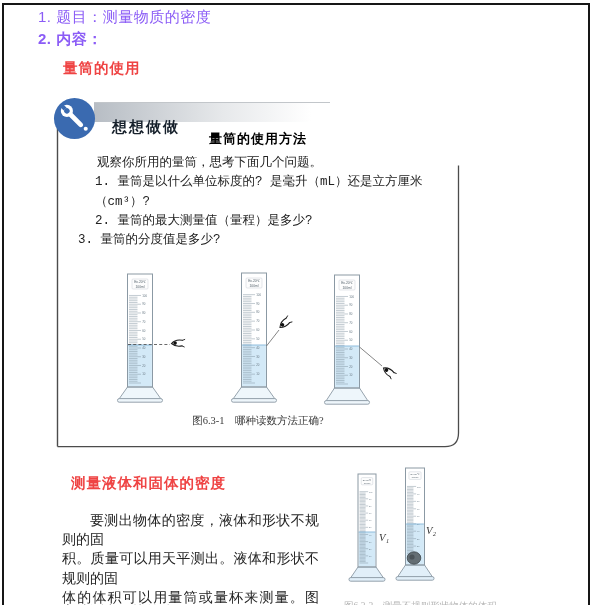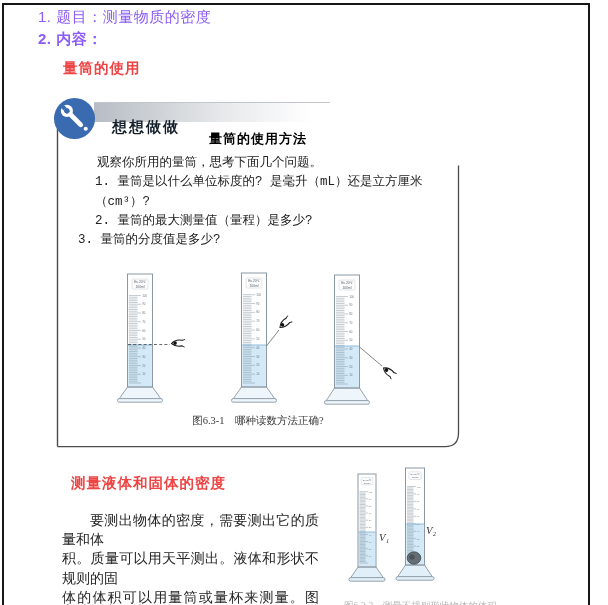--- a/index.html
+++ b/index.html
@@ -456,18 +456,18 @@
 <div class="abs q-lines">
     <div class="q-line">观察你所用的量筒，思考下面几个问题。</div>
     <div class="q-line">1. 量筒是以什么单位标度的? 是毫升（mL）还是立方厘米（cm³）?</div>
     <div class="q-line">2. 量筒的最大测量值（量程）是多少?</div>
     <div class="q-line">3. 量筒的分度值是多少?</div>
   </div>
 <div class="abs cap1">图6.3-1　哪种读数方法正确?</div>
 
 <div class="abs h-blue h2">测量液体和固体的密度</div>
 <div class="abs para">
-    <div class="p-line">要测出物体的密度，需要测出它的质量和体</div>
+    <div class="p-line">要测出物体的密度，液体和形状不规则的固</div>
     <div class="p-line">积。质量可以用天平测出。液体和形状不规则的固</div>
     <div class="p-line">体的体积可以用量筒或量杯来测量。图6.3-2给出</div>
   </div>
 <div class="abs para-clip">方法测出石块的体积。</div>
 <div class="abs cap2">图6.3-2　测量不规则形状物体的体积</div>
 
 </body></html>

